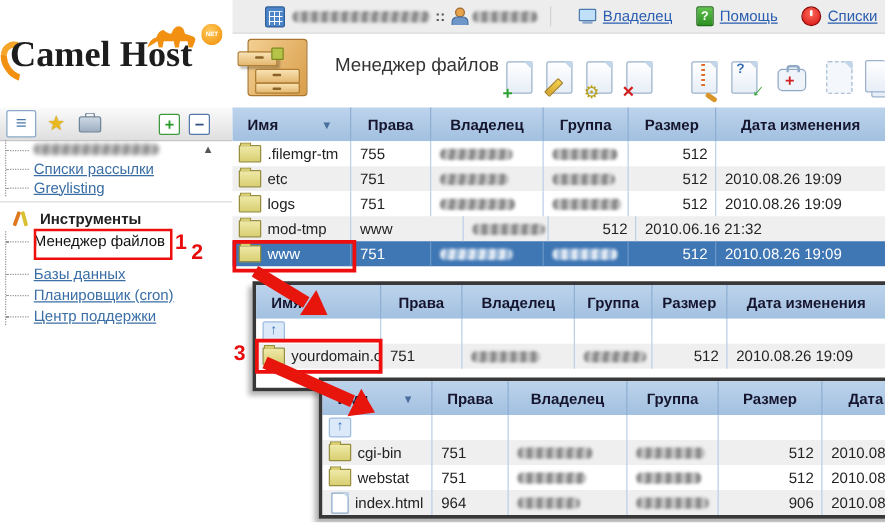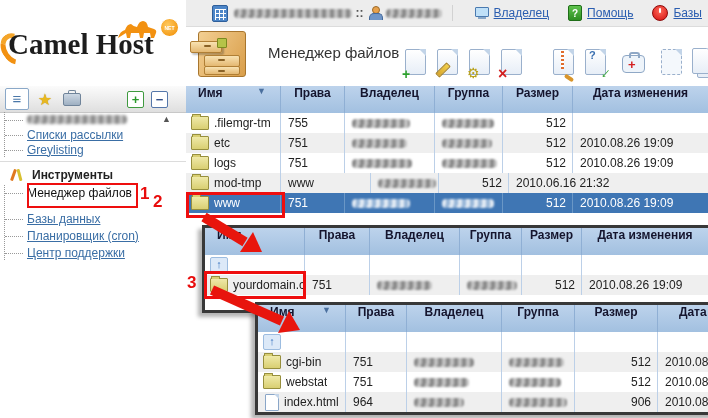--- a/index.html
+++ b/index.html
@@ -101,21 +101,21 @@
   .tree-item .current{color:#111;text-decoration:none;}
   .side-divider{position:absolute;left:0;top:161px;width:186px;height:1px;background:#dcdcdc;}
   .section-head{position:absolute;left:10px;top:168px;display:flex;align-items:flex-end;gap:8px;font-weight:bold;color:#222;font-size:12px;}
   .tools-ico{width:14px;height:14px;position:relative;}
   .tools-ico::before{content:"";position:absolute;left:2px;top:1px;width:3px;height:12px;background:#e07820;border-radius:1px;transform:rotate(20deg);}
   .tools-ico::after{content:"";position:absolute;left:8px;top:1px;width:3px;height:12px;background:#d8c030;border-radius:1px;transform:rotate(-15deg);}
 
   
   .tbl{position:absolute;background:#fff;}
   .hdr{display:flex;height:27px;background:linear-gradient(#bdd3ec,#a2c0e0);}
-  .hcell{box-sizing:border-box;display:flex;align-items:flex-start;justify-content:center;
+  .hcell{box-sizing:border-box;display:flex;align-items:center;justify-content:center;
          font-weight:bold;color:#15152e;border-right:1px solid #8fafd4;cursor:pointer;overflow:hidden;white-space:nowrap;}
   .hcell.hname{justify-content:flex-start;padding-left:12px;}
   .sort{margin-left:auto;margin-right:14px;color:#4a6f9e;font-size:9px;}
   .brow{display:flex;height:20px;}
   .brow.odd{background:#fff;} .brow.even{background:#efefef;}
   .brow.sel{background:#3f76b4;color:#fff;}
   .bcell{box-sizing:border-box;display:flex;align-items:center;border-right:1px solid #bcd0e8;overflow:hidden;white-space:nowrap;height:100%;}
   .brow.sel .bcell{border-right-color:#6a97c6;}
   .bcell.name{padding-left:5px;gap:5px;}
   .bcell.perms,.bcell.owner,.bcell.group,.bcell.date{padding-left:7px;}
@@ -161,21 +161,21 @@
       <span class="tb-link">
         <span class="ico-monitor"></span>
         <a class="lnk">Владелец</a>
       </span>
       <span class="tb-link">
         <span class="ico-help">?</span>
         <a class="lnk">Помощь</a>
       </span>
       <span class="tb-link">
         <span class="ico-power"></span>
-        <a class="lnk">Базы</a>
+        <a class="lnk">Списки</a>
       </span>
     </div>
   </div>
 
   <div class="logo">
     <span class="logo-c"></span>
     <span class="logo-text">Camel Host</span>
     <svg class="camel" width="50" height="26" viewBox="0 0 50 26">
       <path d="M4 22 q2 -7 7 -8 q2 -6 6 -6 q3 3 6 3 q2 -6 6 -6 q4 0 5 6 l6 2 q3 1 2 4 l-2 5 h-3 l-1 -5 h-6 l-1 5 h-3 l-1 -5 h-8 l-1 5 h-3 l-1 -5 z" fill="#f29111"></path>
     </svg>

